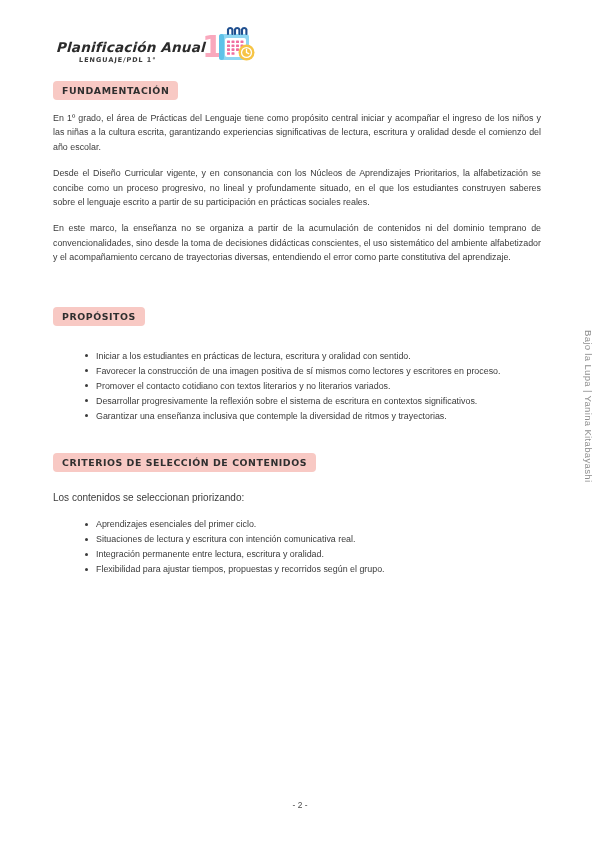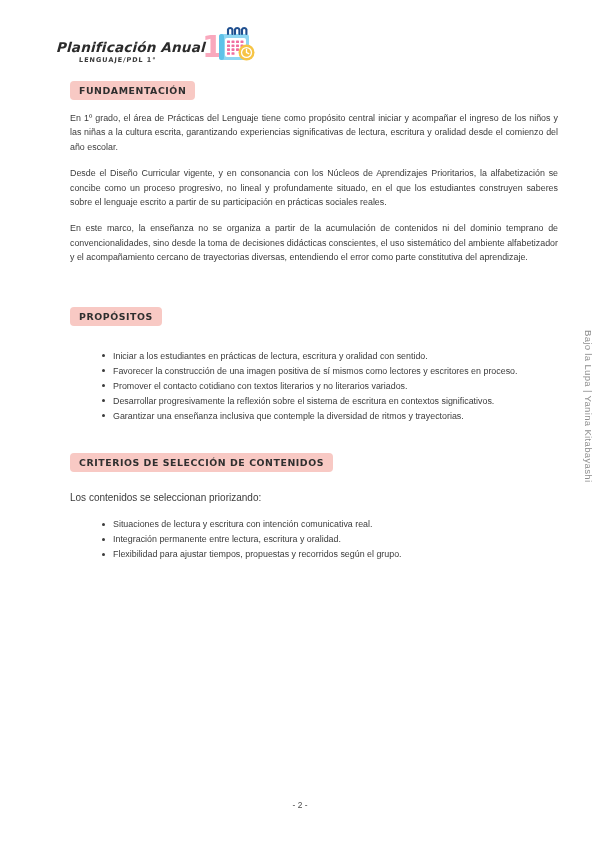--- a/index.html
+++ b/index.html
@@ -83,21 +83,21 @@
     color: #2f2f2f;
     font-family: "DejaVu Sans", sans-serif;
     font-size: 9.4px;
     font-weight: 600;
     letter-spacing: 0.55px;
     padding: 4px 9px 4px 9px;
     border-radius: 4px;
     white-space: nowrap;
   }
 
-  .block { position: absolute; left: 70px; width: 488px; }
+  .block { position: absolute; left: 53px; width: 488px; }
 
   
   p.body {
     margin: 0 0 0 0;
     font-family: Liberation Sans, sans-serif;
     font-size: 8.9px;
     line-height: 14.4px;
     color: #3b3b3b;
     text-align: justify;
     text-justify: inter-word;
@@ -240,20 +240,21 @@
       <li class="nojust">Garantizar una enseñanza inclusiva que contemple la diversidad de ritmos y trayectorias.</li>
     </ul>
   </div>
 
   <div class="block" style="top:452px;">
     <div class="sec-head">CRITERIOS DE SELECCIÓN DE CONTENIDOS</div>
   </div>
   <div class="block" style="top:483px;">
     <p class="lead">Los contenidos se seleccionan priorizando:</p>
     <ul class="bullets">
+      <li class="nojust">Aprendizajes esenciales del primer ciclo.</li>
       <li class="nojust">Situaciones de lectura y escritura con intención comunicativa real.</li>
       <li class="nojust">Integración permanente entre lectura, escritura y oralidad.</li>
       <li class="nojust">Flexibilidad para ajustar tiempos, propuestas y recorridos según el grupo.</li>
     </ul>
   </div>
 
   <div class="side-credit">Bajo la Lupa | Yanina Kitabayashi</div>
 
   <div class="page-number">- 2 -</div>
 

